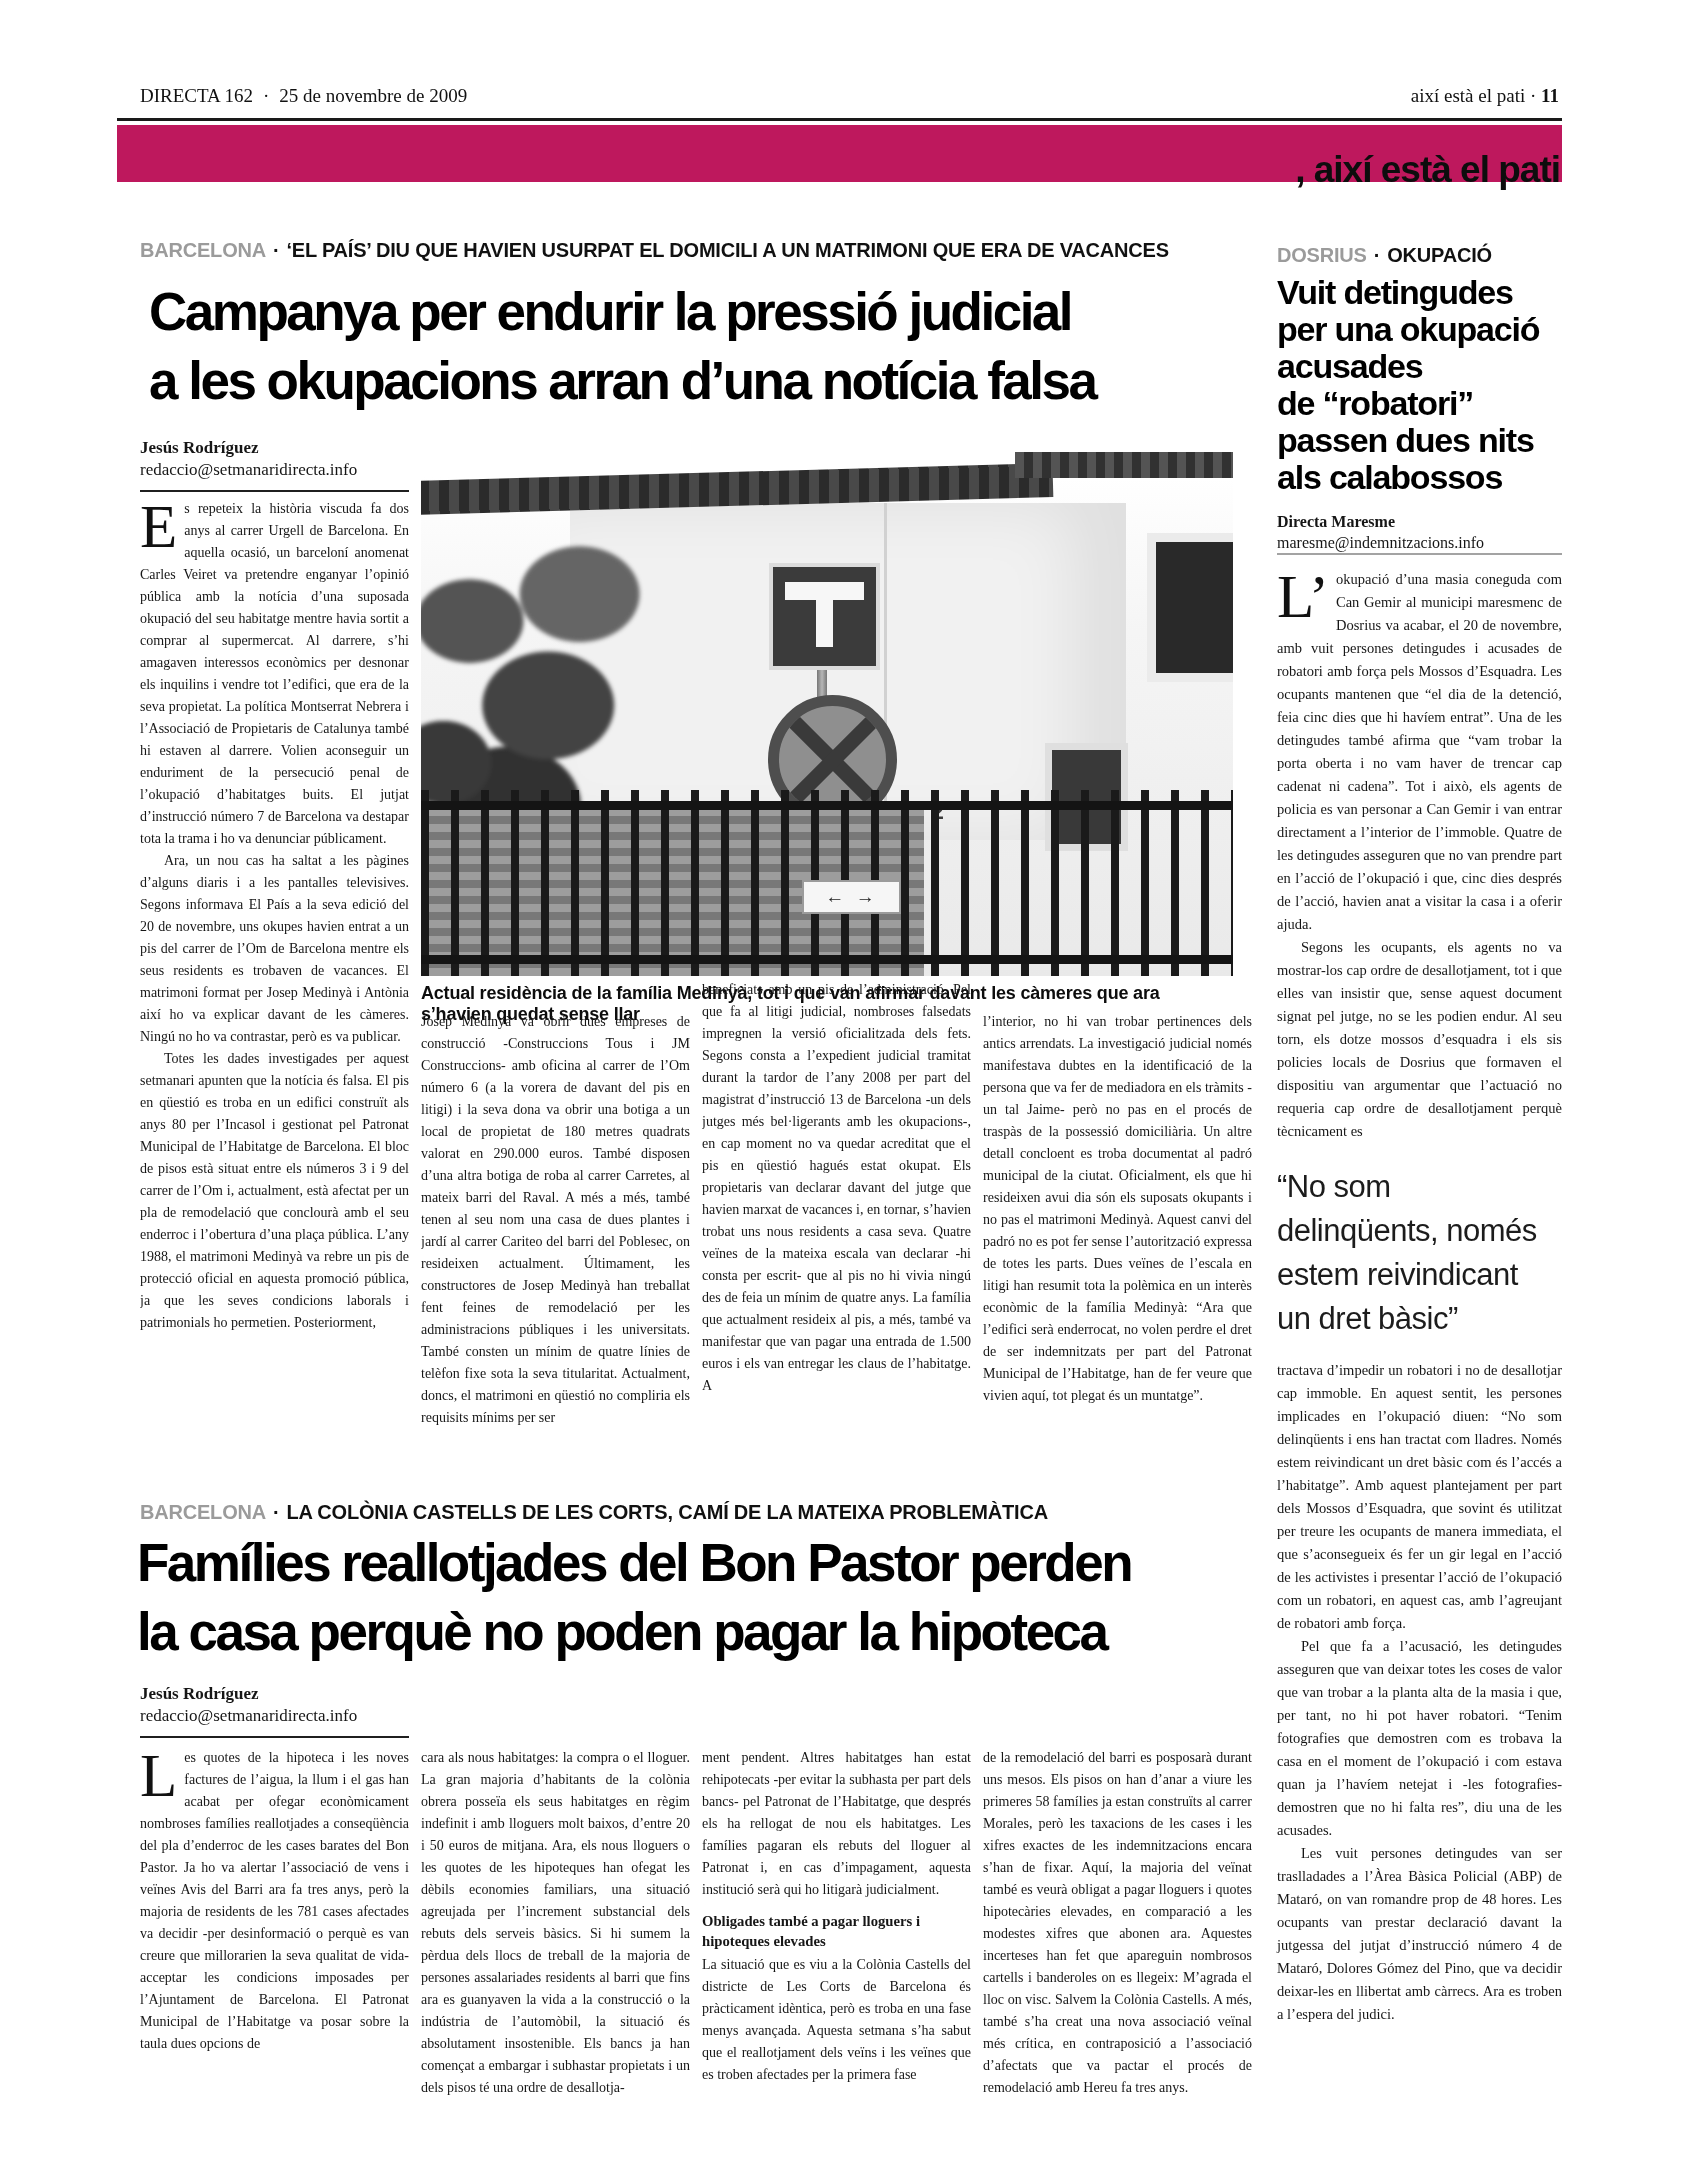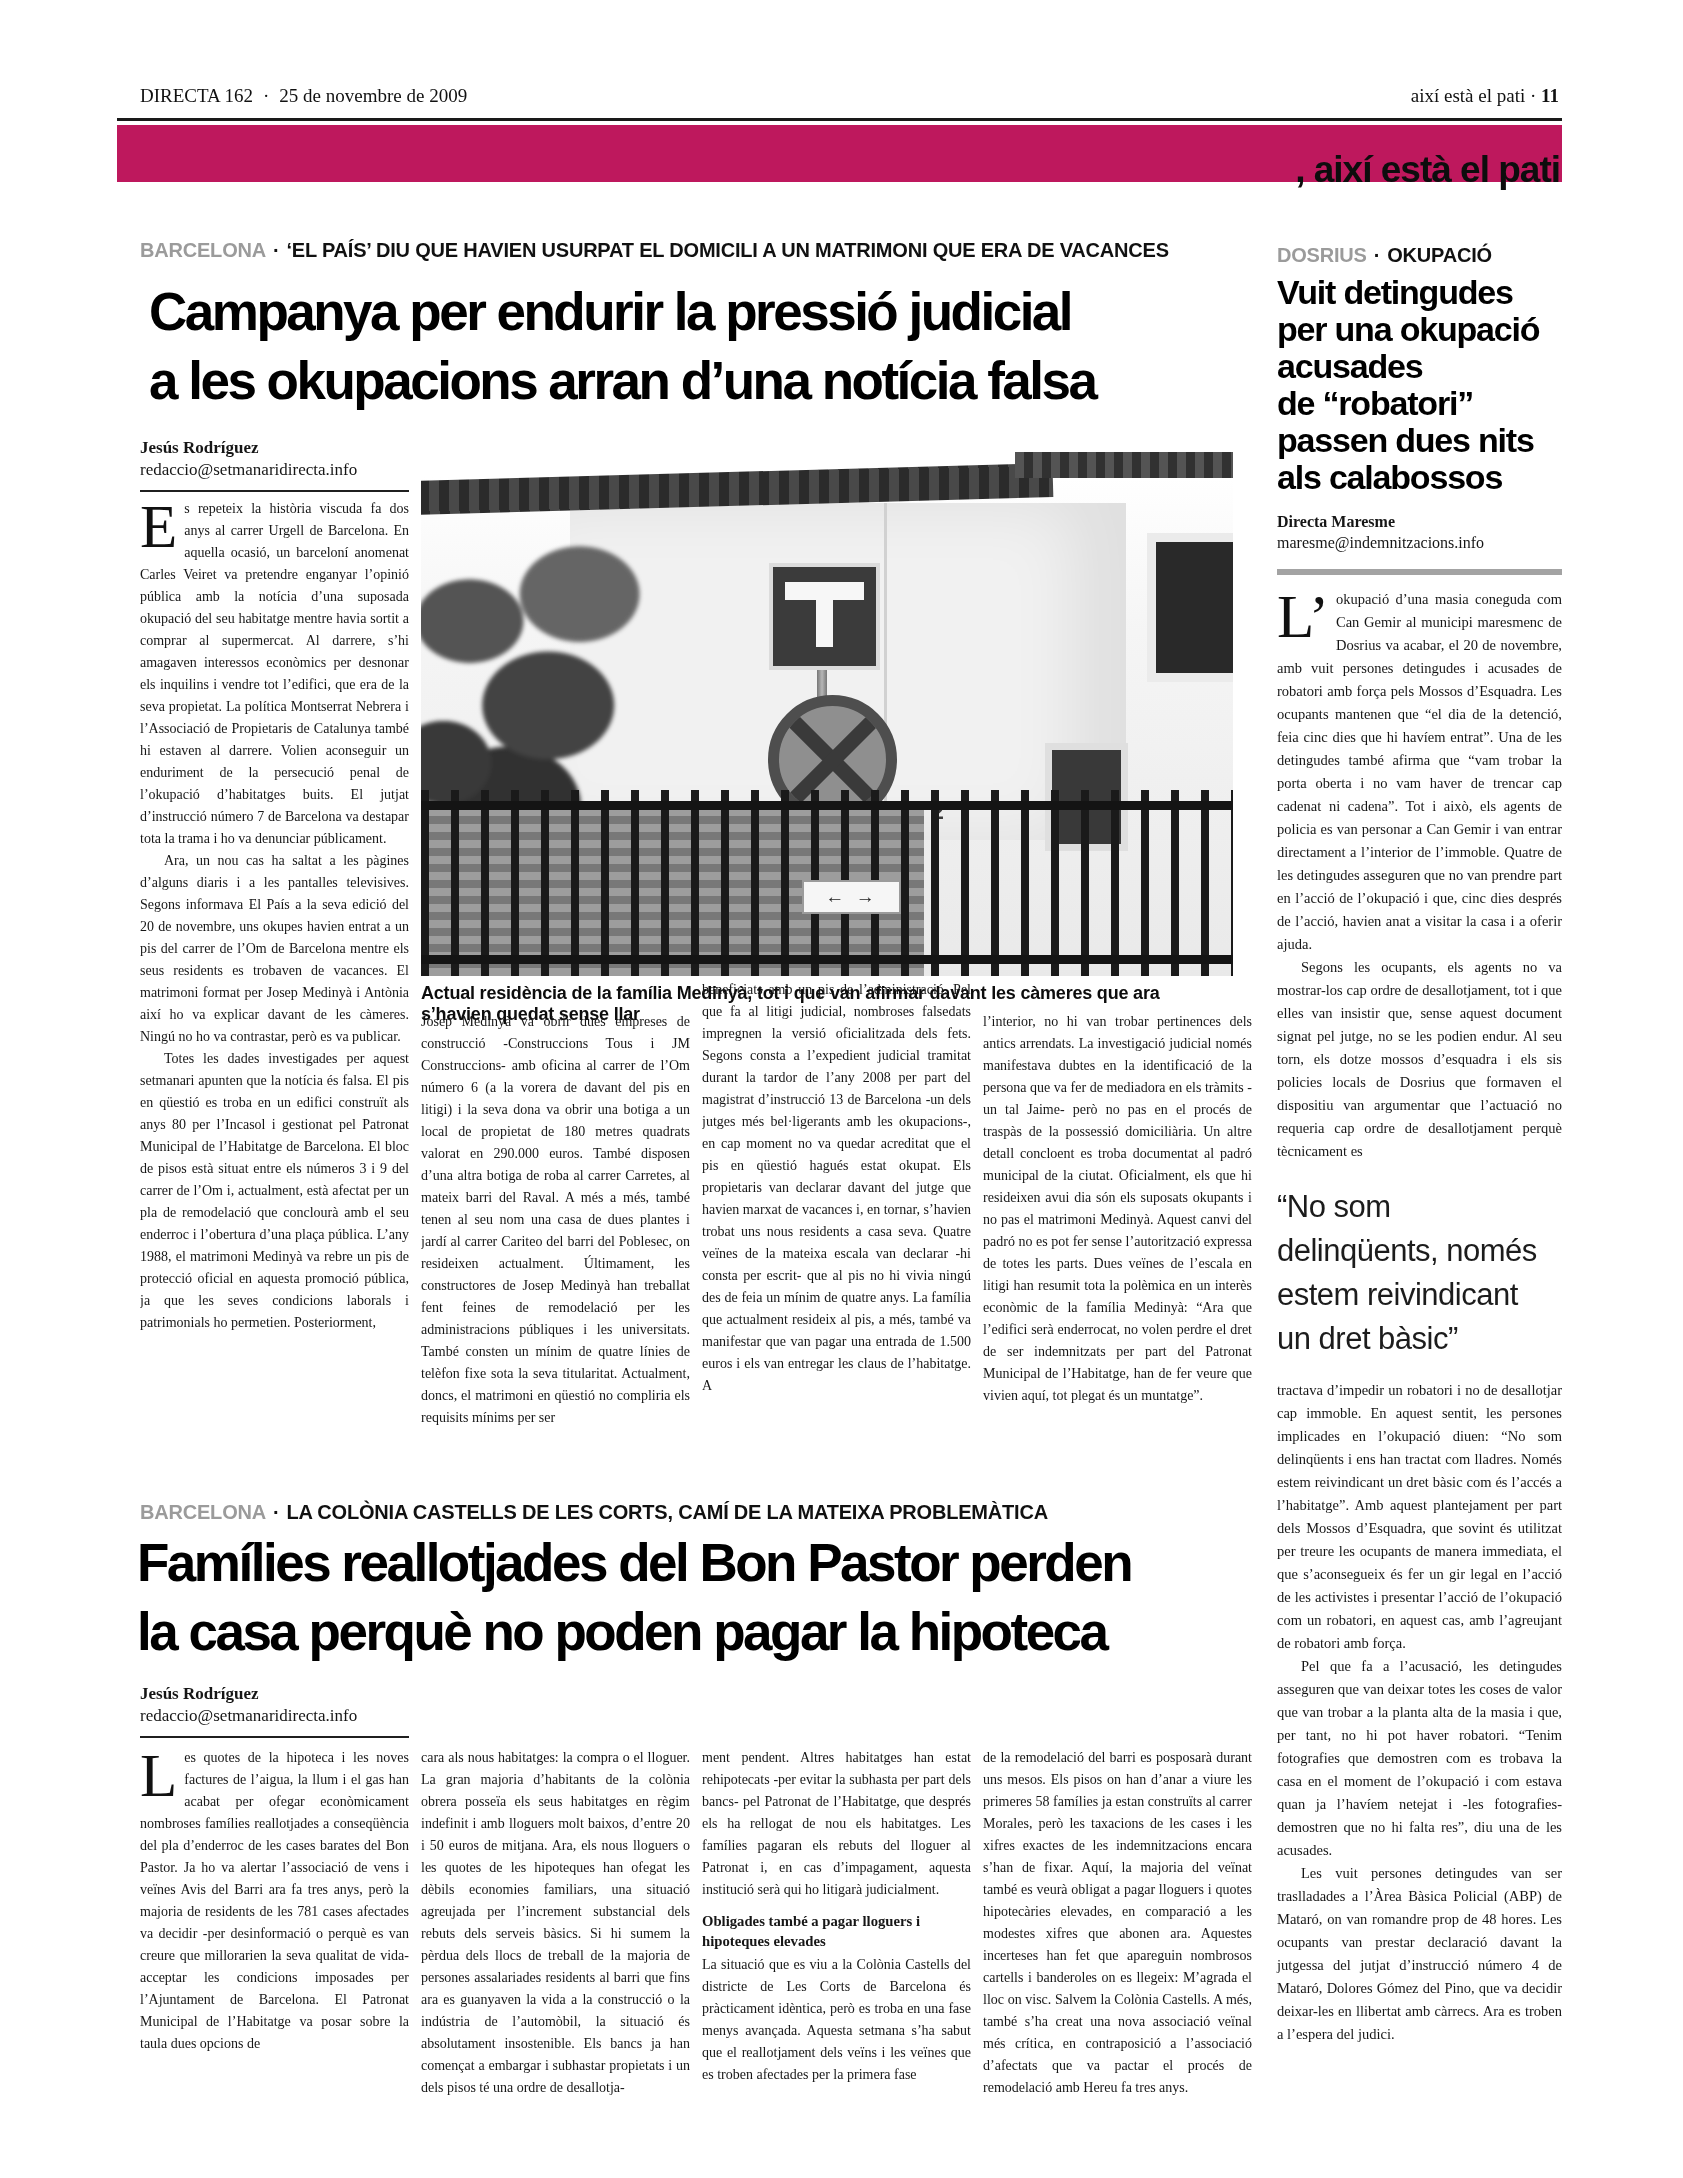--- a/index.html
+++ b/index.html
@@ -98,22 +98,22 @@
 
   .photo-credit{position:absolute;left:421px;top:423px;width:812px;text-align:right;
                 font:700 12px "Liberation Sans",sans-serif;letter-spacing:0.5px;color:#222;margin-top:40px;}
   .photo-caption{position:absolute;left:421px;top:983px;width:812px;
                  font:700 18px "Liberation Sans",sans-serif;letter-spacing:-0.2px;color:#0d0d0d;}
 
   
   .sidebar{position:absolute;left:1277px;top:244px;width:285px;}
   .sb-headline{font-family:"Liberation Sans",sans-serif;font-weight:700;font-size:34px;
                line-height:37px;letter-spacing:-1.2px;color:#000;white-space:pre-line;margin-top:7px;}
-  .sb-byline{margin-top:15px;font-size:16px;line-height:21px;border-bottom:6px solid #a3a3a3;
-             padding-bottom:16px;}
+  .sb-byline{margin-top:15px;font-size:16px;line-height:21px;border-bottom:2px solid #a3a3a3;
+             padding-bottom:0;}
   .sb-byline .name{font-weight:700;}
   .sb-body{margin-top:13px;font-size:14.5px;line-height:23px;text-align:justify;}
   .sb-body p{margin:0;}
   .sb-body p + p{text-indent:24px;}
   .sb-body p.noindent{text-indent:0;}
   .pull-quote{font:400 31px/44px "Liberation Sans",sans-serif;letter-spacing:-0.5px;color:#1c1c1c;
               margin:22px 0 18px;white-space:pre-line;text-align:left;}
 </style>
 </head>
 <body>

